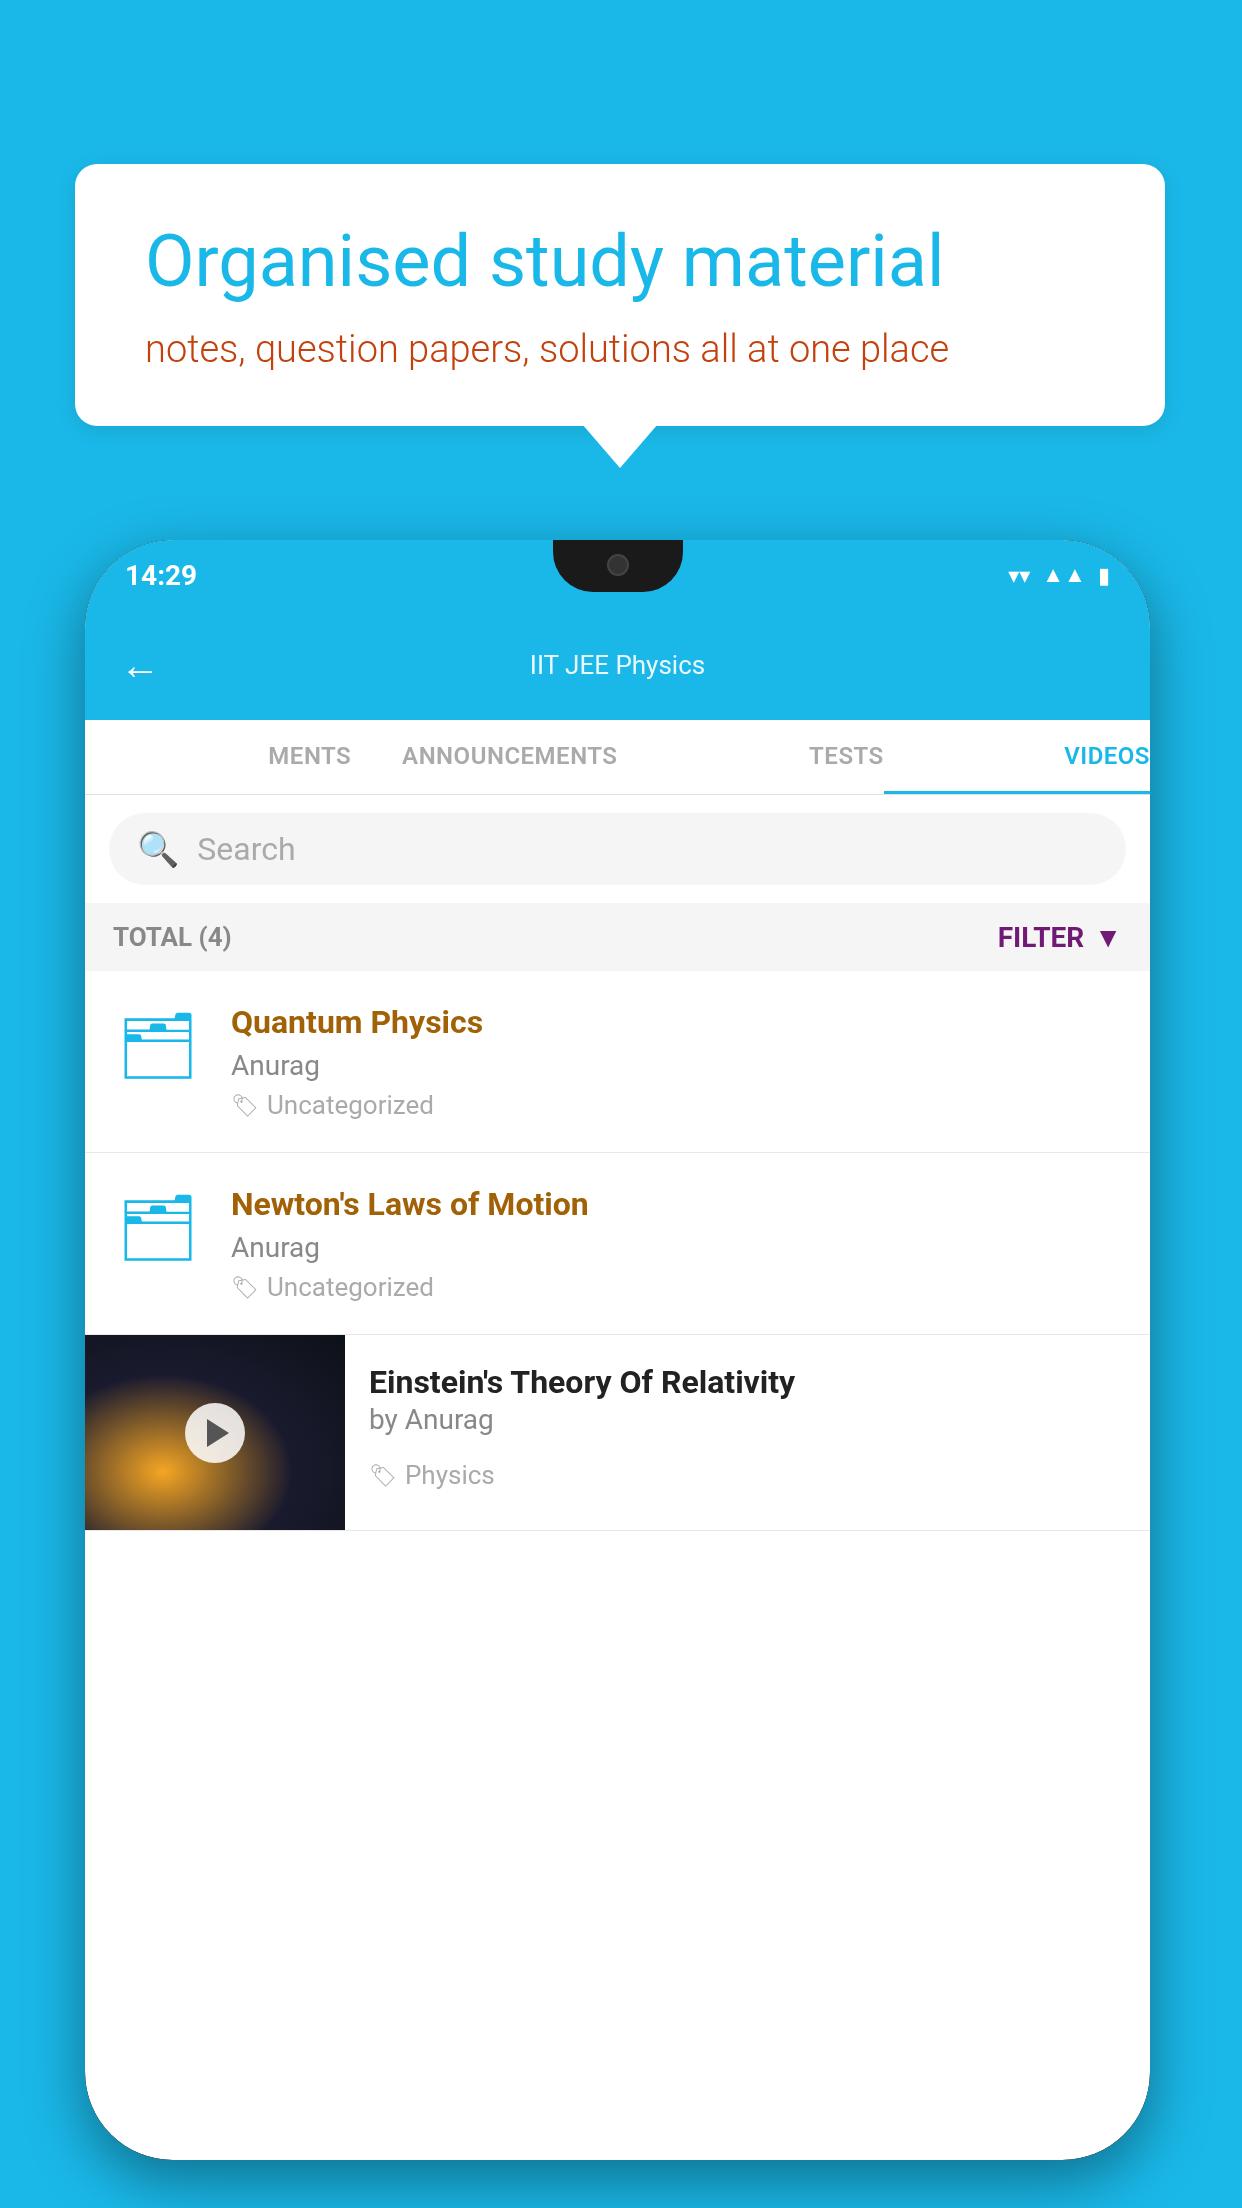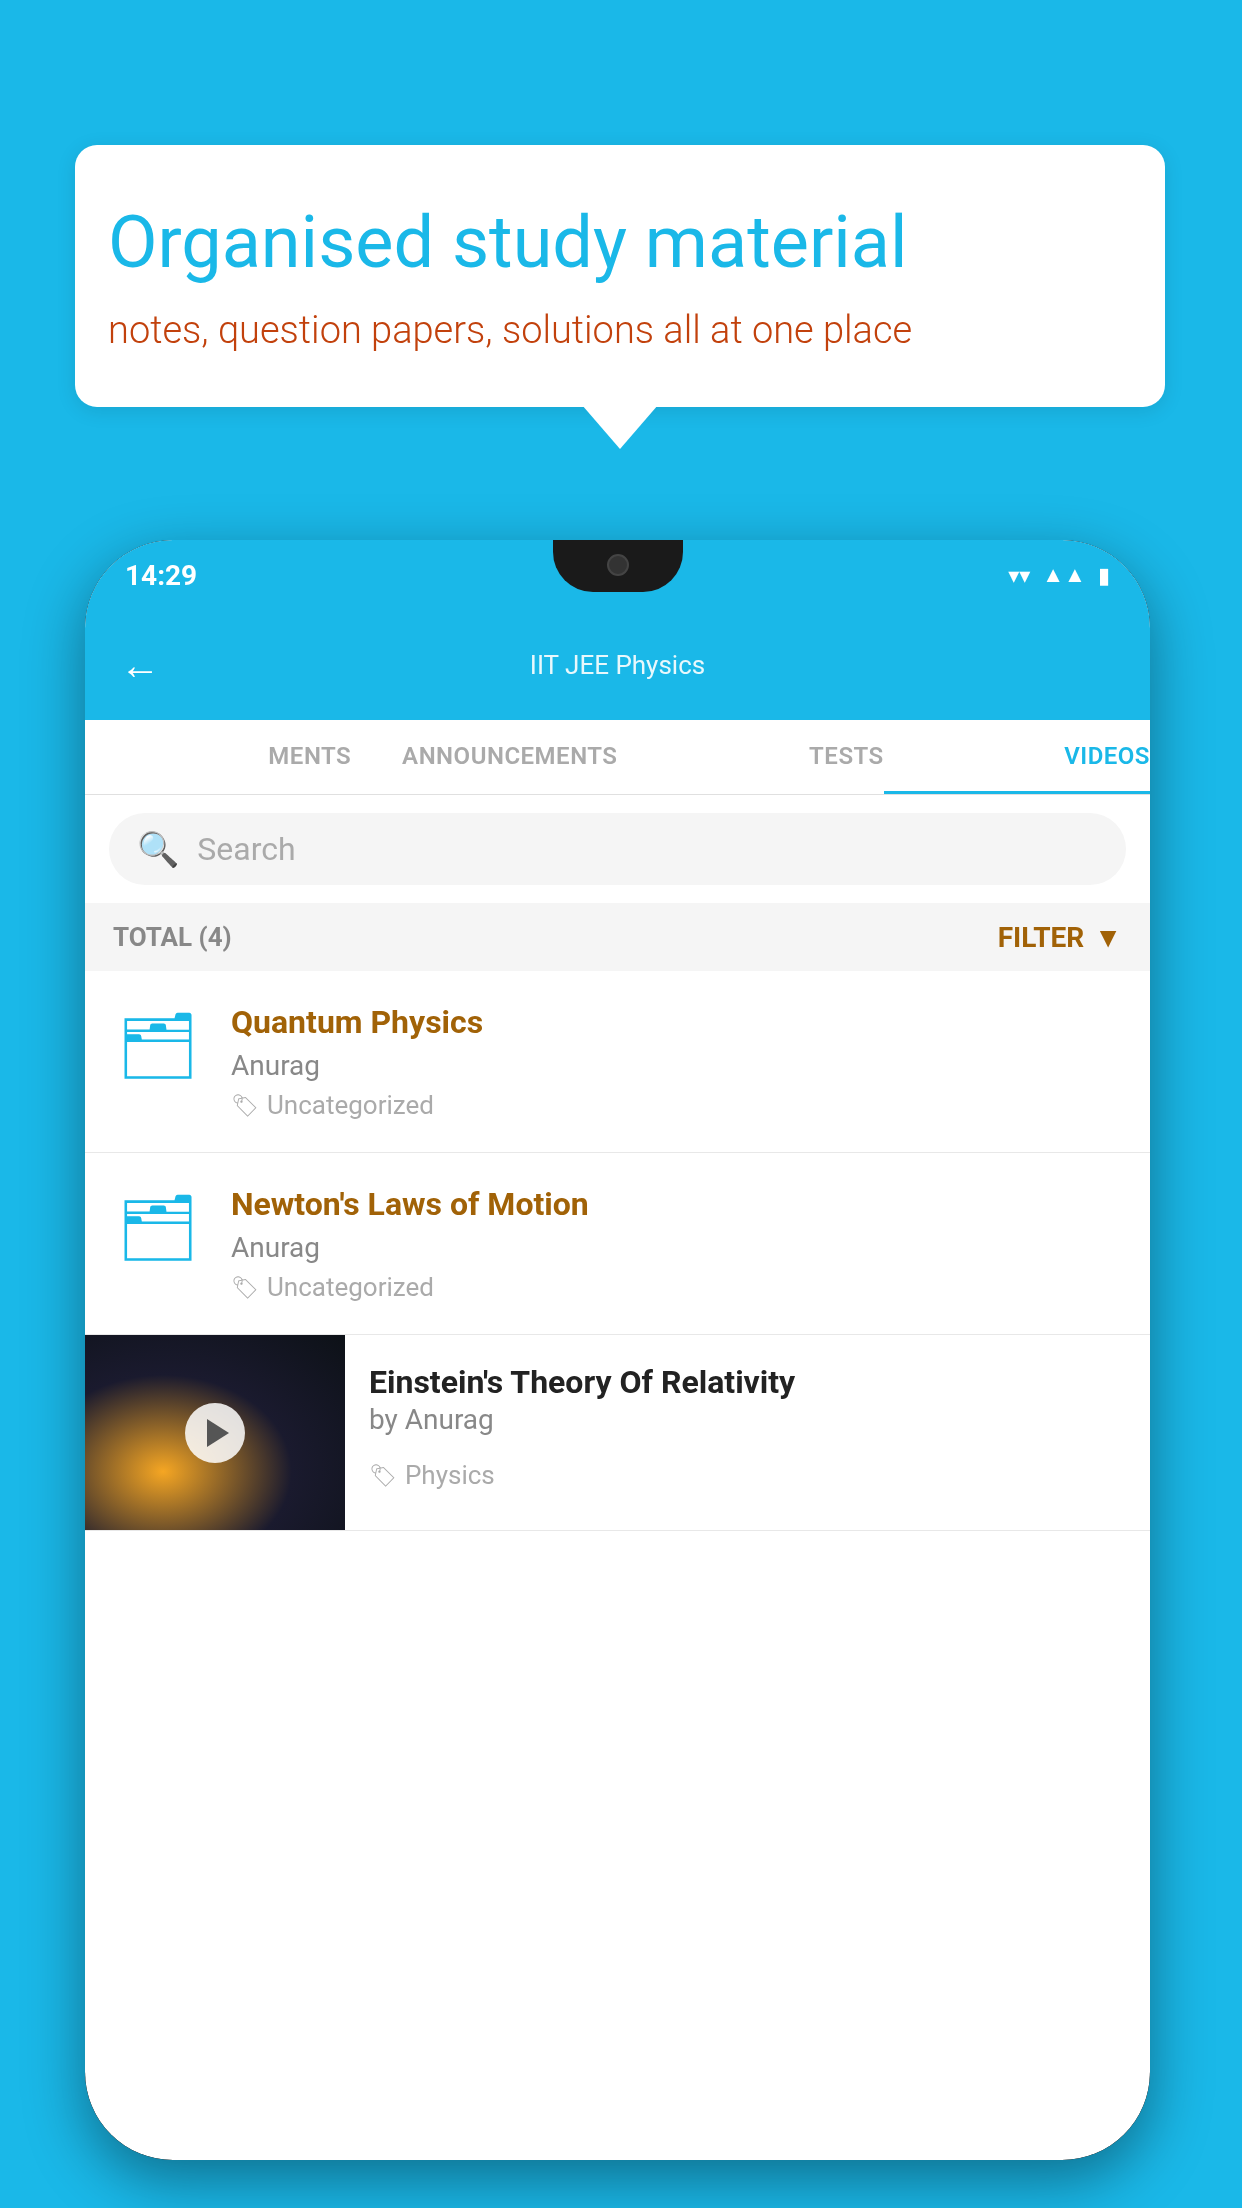--- a/index.html
+++ b/index.html
@@ -8,26 +8,26 @@
       height: 2208px;
       background-color: #1ab8e8;
       font-family: 'Roboto', Arial, sans-serif;
       overflow: hidden;
       position: relative;
     }
 
     
     .speech-bubble {
       position: absolute;
-      top: 145px;
+      top: 164px;
       left: 75px;
       width: 1090px;
       background: white;
       border-radius: 22px;
-      padding: 55px 33px;
+      padding: 55px 70px;
       box-shadow: 0 4px 20px rgba(0,0,0,0.1);
     }
     .speech-bubble::after {
       content: '';
       position: absolute;
       bottom: -42px;
       left: 50%;
       transform: translateX(-50%);
       width: 0;
       height: 0;
@@ -197,21 +197,21 @@
       align-items: center;
       justify-content: space-between;
       padding: 0 28px;
     }
     .total-text {
       color: #888;
       font-size: 26px;
       font-weight: 700;
     }
     .filter-btn {
-      color: #a16207;
+      color: #701a75;
       font-size: 28px;
       font-weight: 700;
       display: flex;
       align-items: center;
       gap: 10px;
       text-align: center;
     }
 
     
     .video-list {

